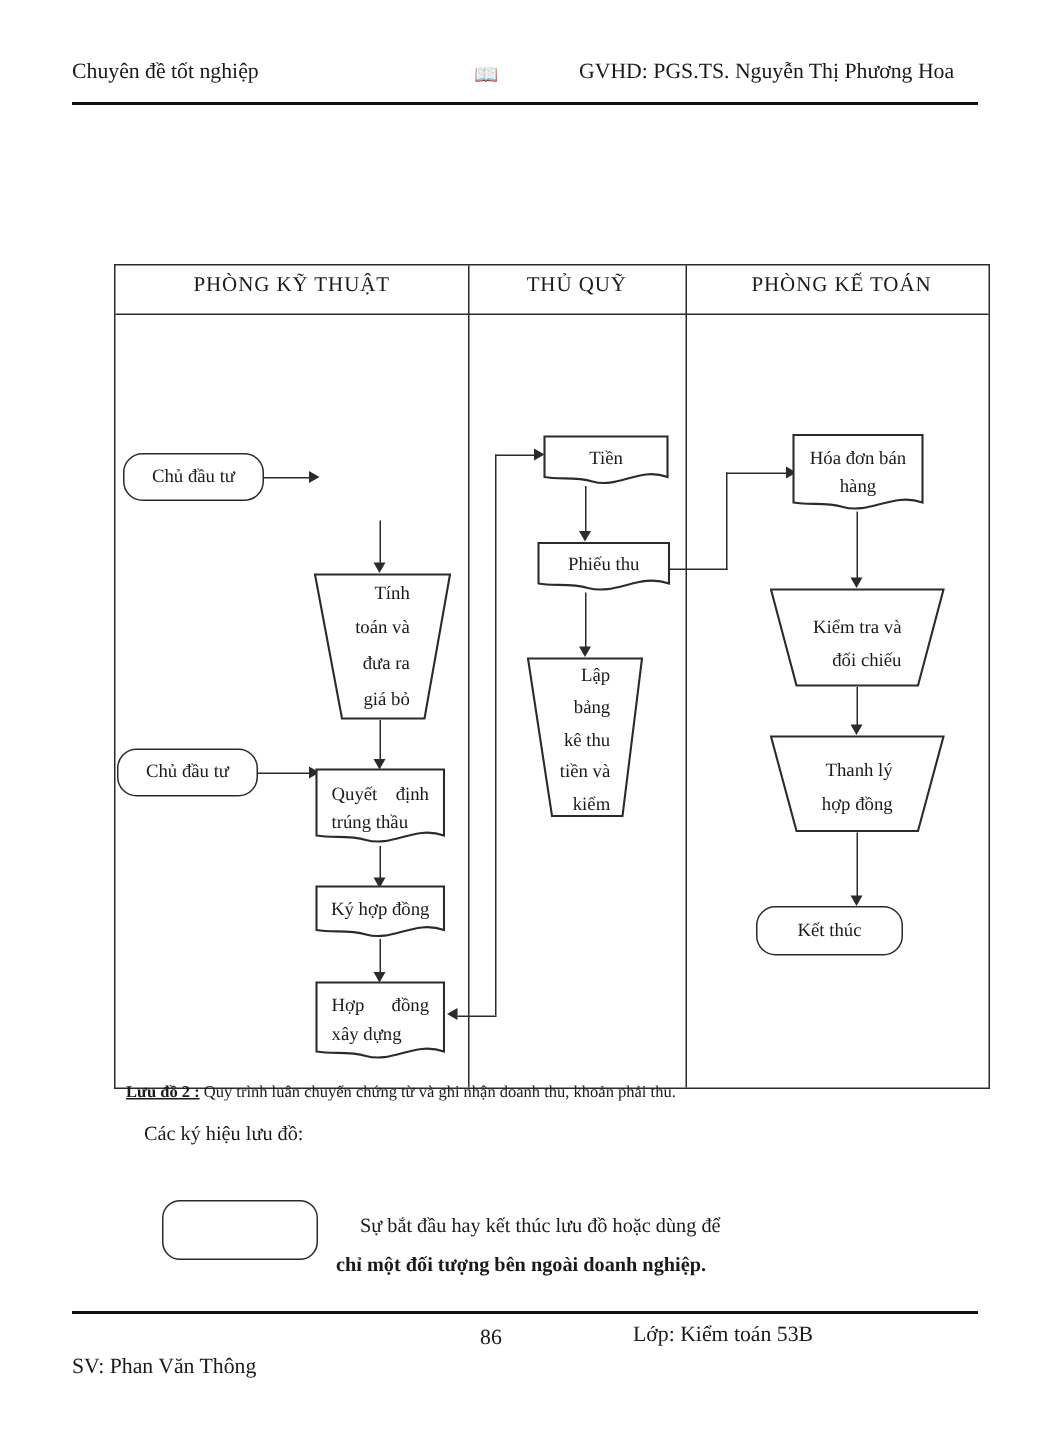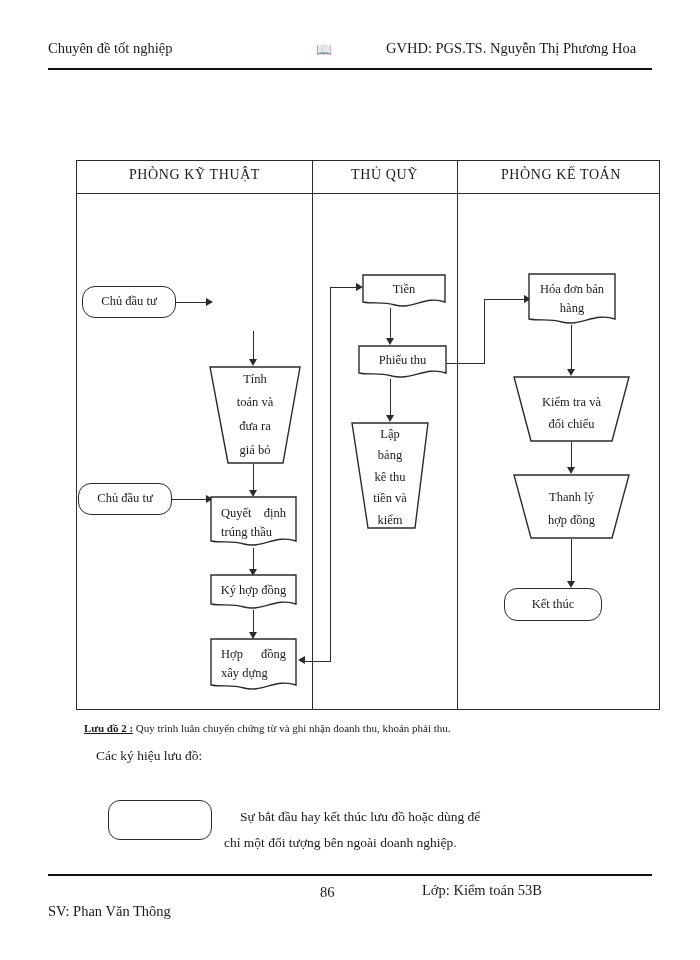--- a/index.html
+++ b/index.html
@@ -71,21 +71,21 @@
     font-size: 14.5px;
   }
   .pg-footer .ft-left { position: absolute; left: 0; top: 0; white-space: nowrap; margin-top: 21px; }
   .pg-footer .ft-mid  { position: absolute; left: 272px; top: 2px; }
   .pg-footer .ft-right{ position: absolute; left: 374px; top: 0; white-space: nowrap; }
 
   
   .chart {
     position: absolute;
     left: 76px;
-    top: 160px;
+    top: 176px;
     width: 584px;
     height: 550px;
     border: 1.4px solid #2b2b2b;
     box-sizing: border-box;
     text-decoration: underline;
   }
   .lane-div {
     position: absolute;
     top: 0;
     width: 0;
@@ -146,21 +146,21 @@
   .doc.justify .lbl { width: 100%; }
   .doc.justify .lbl .row {
     display: flex;
     justify-content: space-between;
     padding: 0 7px;
     box-sizing: border-box;
   }
   .doc.justify .lbl .row.single { justify-content: flex-start; }
 
   
-  .trap { background: transparent; }
+  .trap { background: transparent; text-align: right; }
   .trap .lbl { font-size: 12.5px; line-height: 1.9; }
   .trap.clip { overflow: hidden; }
 
   
   .ln {
     position: absolute;
     background: #2b2b2b;
   }
   .ln.h { height: 1.4px; }
   .ln.v { width: 1.4px; }
@@ -215,21 +215,21 @@
   }
   .legend-text {
     position: absolute;
     left: 240px;
     top: 804px;
     width: 396px;
     font-size: 13.5px;
     line-height: 1.95;
     text-align: justify;
   }
-  .legend-text .l2 { display: block; margin-left: -16px; }
+  .legend-text .l2 { display: block; margin-left: -16px; font-weight: bold; }
 </style>
 </head>
 <body>
 
 <div class="page">
 
   <div class="pg-header">
     <span class="hdr-left">Chuyên đề tốt nghiệp</span>
     <span class="hdr-icon">📖</span>
     <span class="hdr-right">GVHD: PGS.TS.  Nguyễn Thị Phương Hoa</span>

